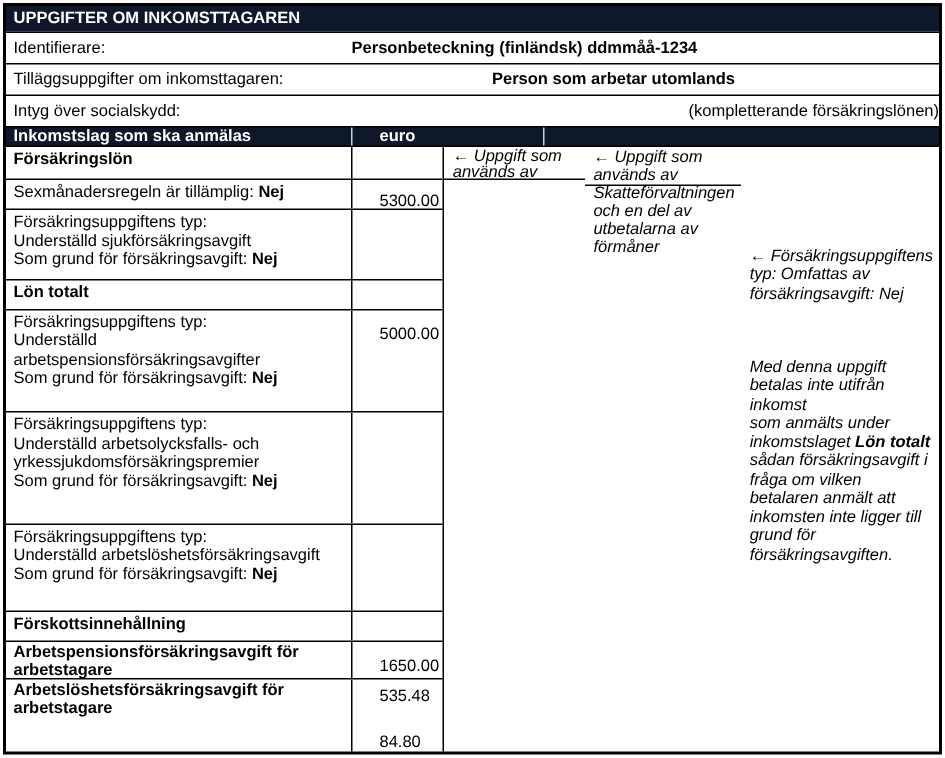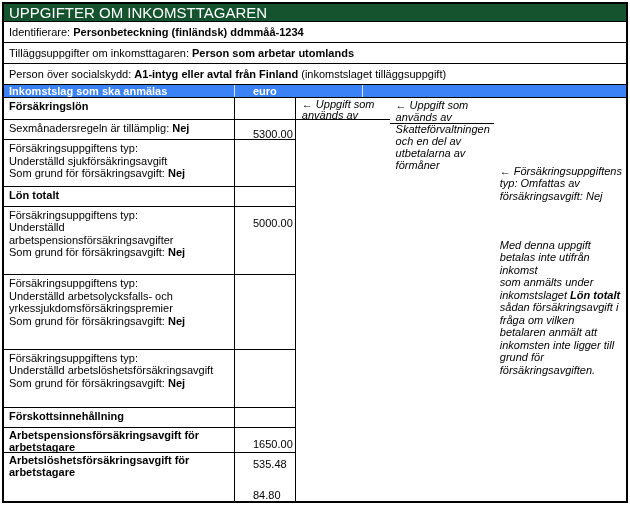--- a/index.html
+++ b/index.html
@@ -6,30 +6,30 @@
   .sheet {
     position:relative; width:630px; height:505px; background:#ffffff;
     font-family:"Liberation Sans", sans-serif; font-size:11px; color:#000;
   }
   .frame {
     position:absolute; left:2px; top:2px; width:626px; height:501px;
     border:2px solid #000; box-sizing:border-box;
     display:flex; flex-direction:column; background:#fff;
   }
   .titlebar {
-    height:17px; box-sizing:border-box; background:#14532d; color:#fff;
-    font-weight:normal; padding:2px 0 0 5px; line-height:13px; font-size:15px;
+    height:17px; box-sizing:border-box; background:#0f172a; color:#fff;
+    font-weight:bold; padding:2px 0 0 5px; line-height:13px; font-size:11px;
   }
   .info-row {
     height:21px; box-sizing:border-box; border-top:1px solid #000;
-    display:flex; align-items:center; padding-left:5px; white-space:pre;
+    display:flex; align-items:center; padding-left:5px; white-space:pre;justify-content:space-between;
   }
   .info-row b { font-weight:bold; }
   .colheader {
-    height:14px; box-sizing:border-box; background:#3b82f6; color:#fff;
+    height:14px; box-sizing:border-box; background:#0f172a; color:#fff;
     border-top:1px solid #000; border-bottom:1px solid #000;
     display:flex; font-weight:bold;
   }
   .ch1 { width:231px; box-sizing:border-box; padding-left:5px; height:100%;
          display:flex; align-items:center; border-right:1px solid rgba(255,255,255,.8); }
   .ch2 { width:128px; box-sizing:border-box; padding-left:18px; height:100%;
          display:flex; align-items:center; border-right:1px solid rgba(255,255,255,.8); }
   .ch3 { flex:1; }
   .main { flex:1; display:flex; min-height:0; }
   .left { width:359px; box-sizing:border-box; border-right:1px solid #000;
@@ -64,21 +64,21 @@
 
 <div class="sheet">
   <div class="frame">
 
     <div class="titlebar">UPPGIFTER OM INKOMSTTAGAREN</div>
 
     <div class="info-row"><span>Identifierare: </span><b>Personbeteckning (finländsk) ddmmåå-1234</b><span></span></div>
 
     <div class="info-row"><span>Tilläggsuppgifter om inkomsttagaren: </span><b>Person som arbetar utomlands</b><span></span></div>
 
-    <div class="info-row"><span>Person över socialskydd: </span><b>A1-intyg eller avtal från Finland</b><span> (inkomstslaget tilläggsuppgift)</span></div>
+    <div class="info-row"><span>Intyg över socialskydd: </span><span> (kompletterande försäkringslönen)</span></div>
 
     <div class="colheader">
       <div class="ch1">Inkomstslag som ska anmälas</div>
       <div class="ch2">euro</div>
       <div class="ch3"></div>
     </div>
 
     <div class="main">
 
       <div class="left">

